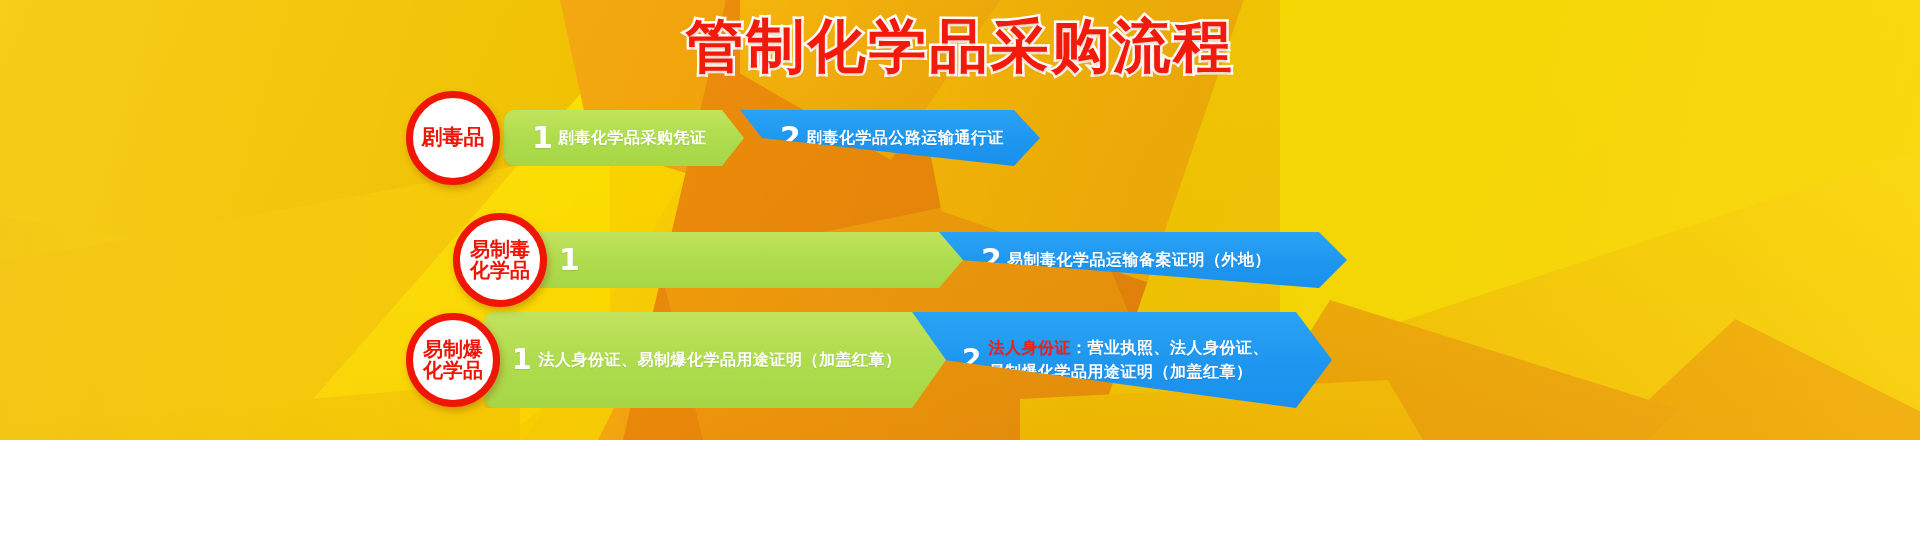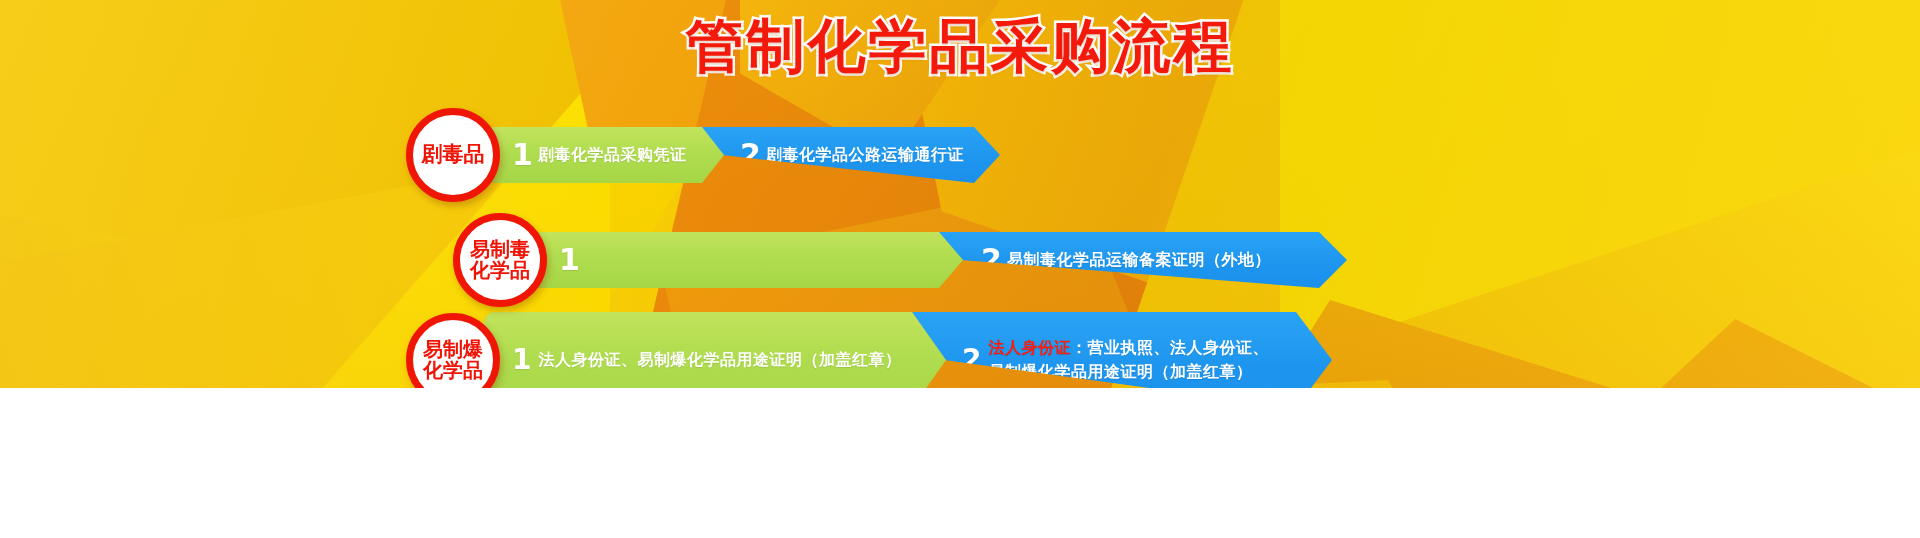--- a/index.html
+++ b/index.html
@@ -8,21 +8,21 @@
     overflow: hidden;
   }
   body {
     font-family: "DejaVu Sans", "Liberation Sans", sans-serif;
   }
 
   
   .stage {
     position: relative;
     width: 1920px;
-    height: 388px;
+    height: 440px;
     overflow: hidden;
     background: #F5C400;
   }
   .bg-layer { position: absolute; inset: 0; }
 
   .bg-base {
     background:
       linear-gradient(100deg,
         #F2C200 0%,
         #F7CE00 18%,
@@ -115,21 +115,21 @@
 
   
   .rows { position: absolute; inset: 0; z-index: 15; }
 
   .row {
     position: absolute;
     left: 0;
     display: flex;
     align-items: center;
   }
-  .row-1 { top: 108px; }
+  .row-1 { top: 91px; gap: 20px; }
   .row-2 { top: 213px; margin-left: 47px; }
   .row-3 { top: 312px; }
 
   
   .badge {
     position: relative;
     margin-left: 406px;
     width: 80px; height: 80px;
     flex: 0 0 auto;
     border-radius: 50%;

